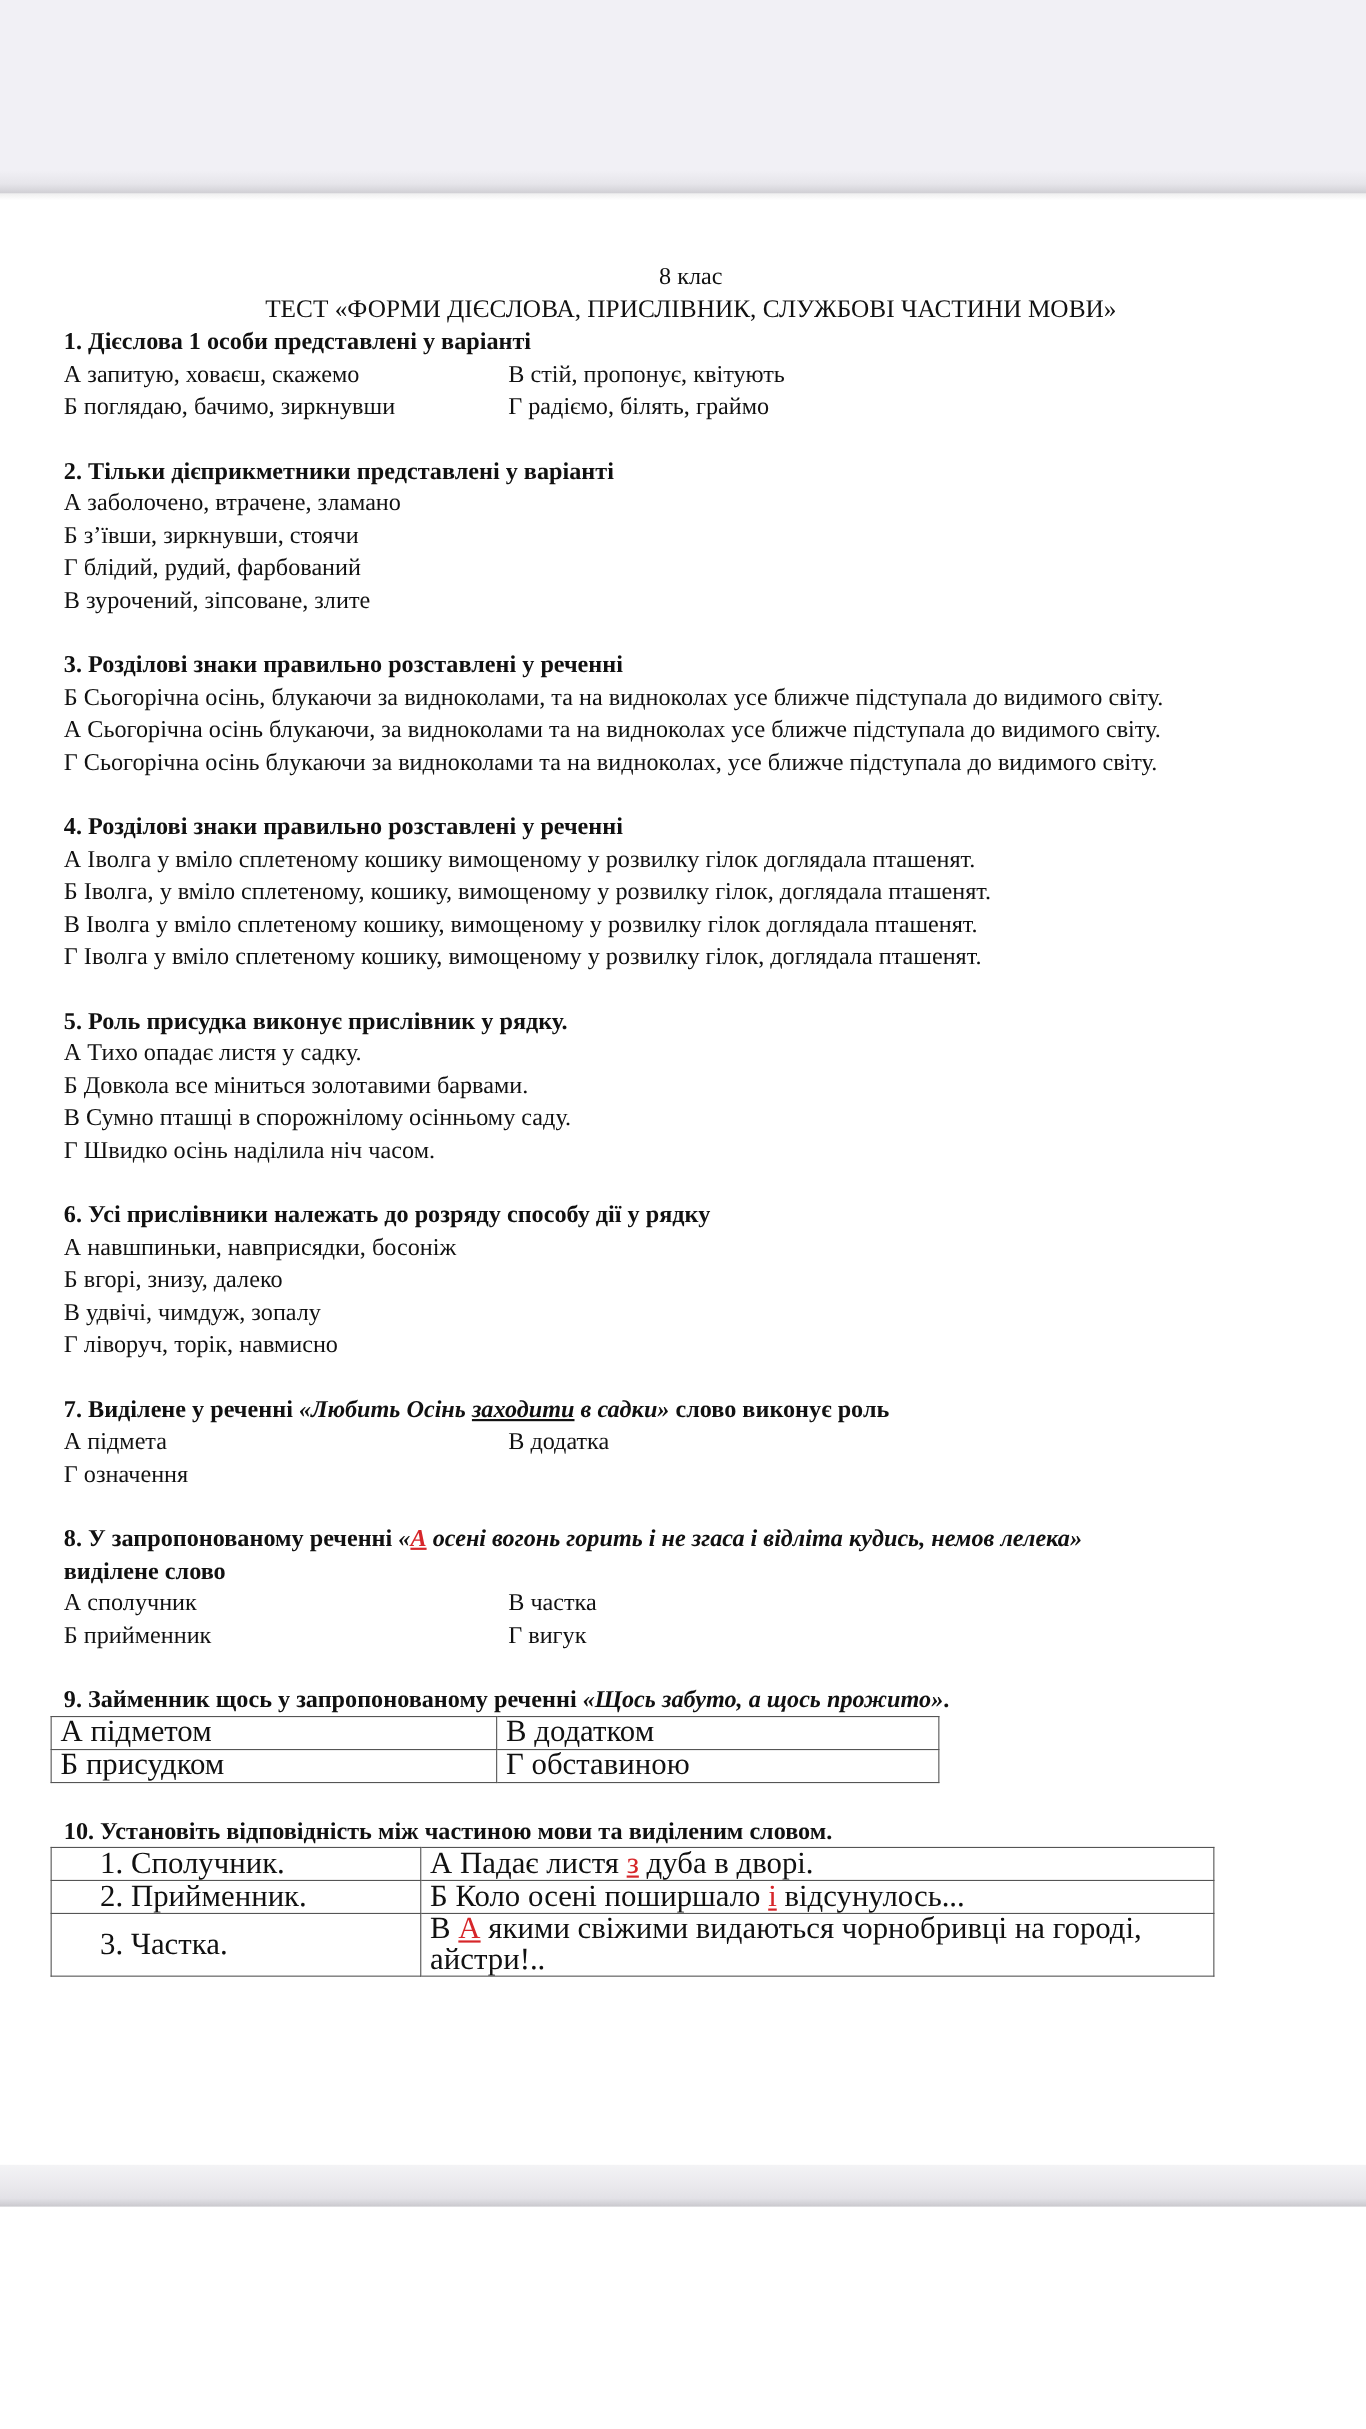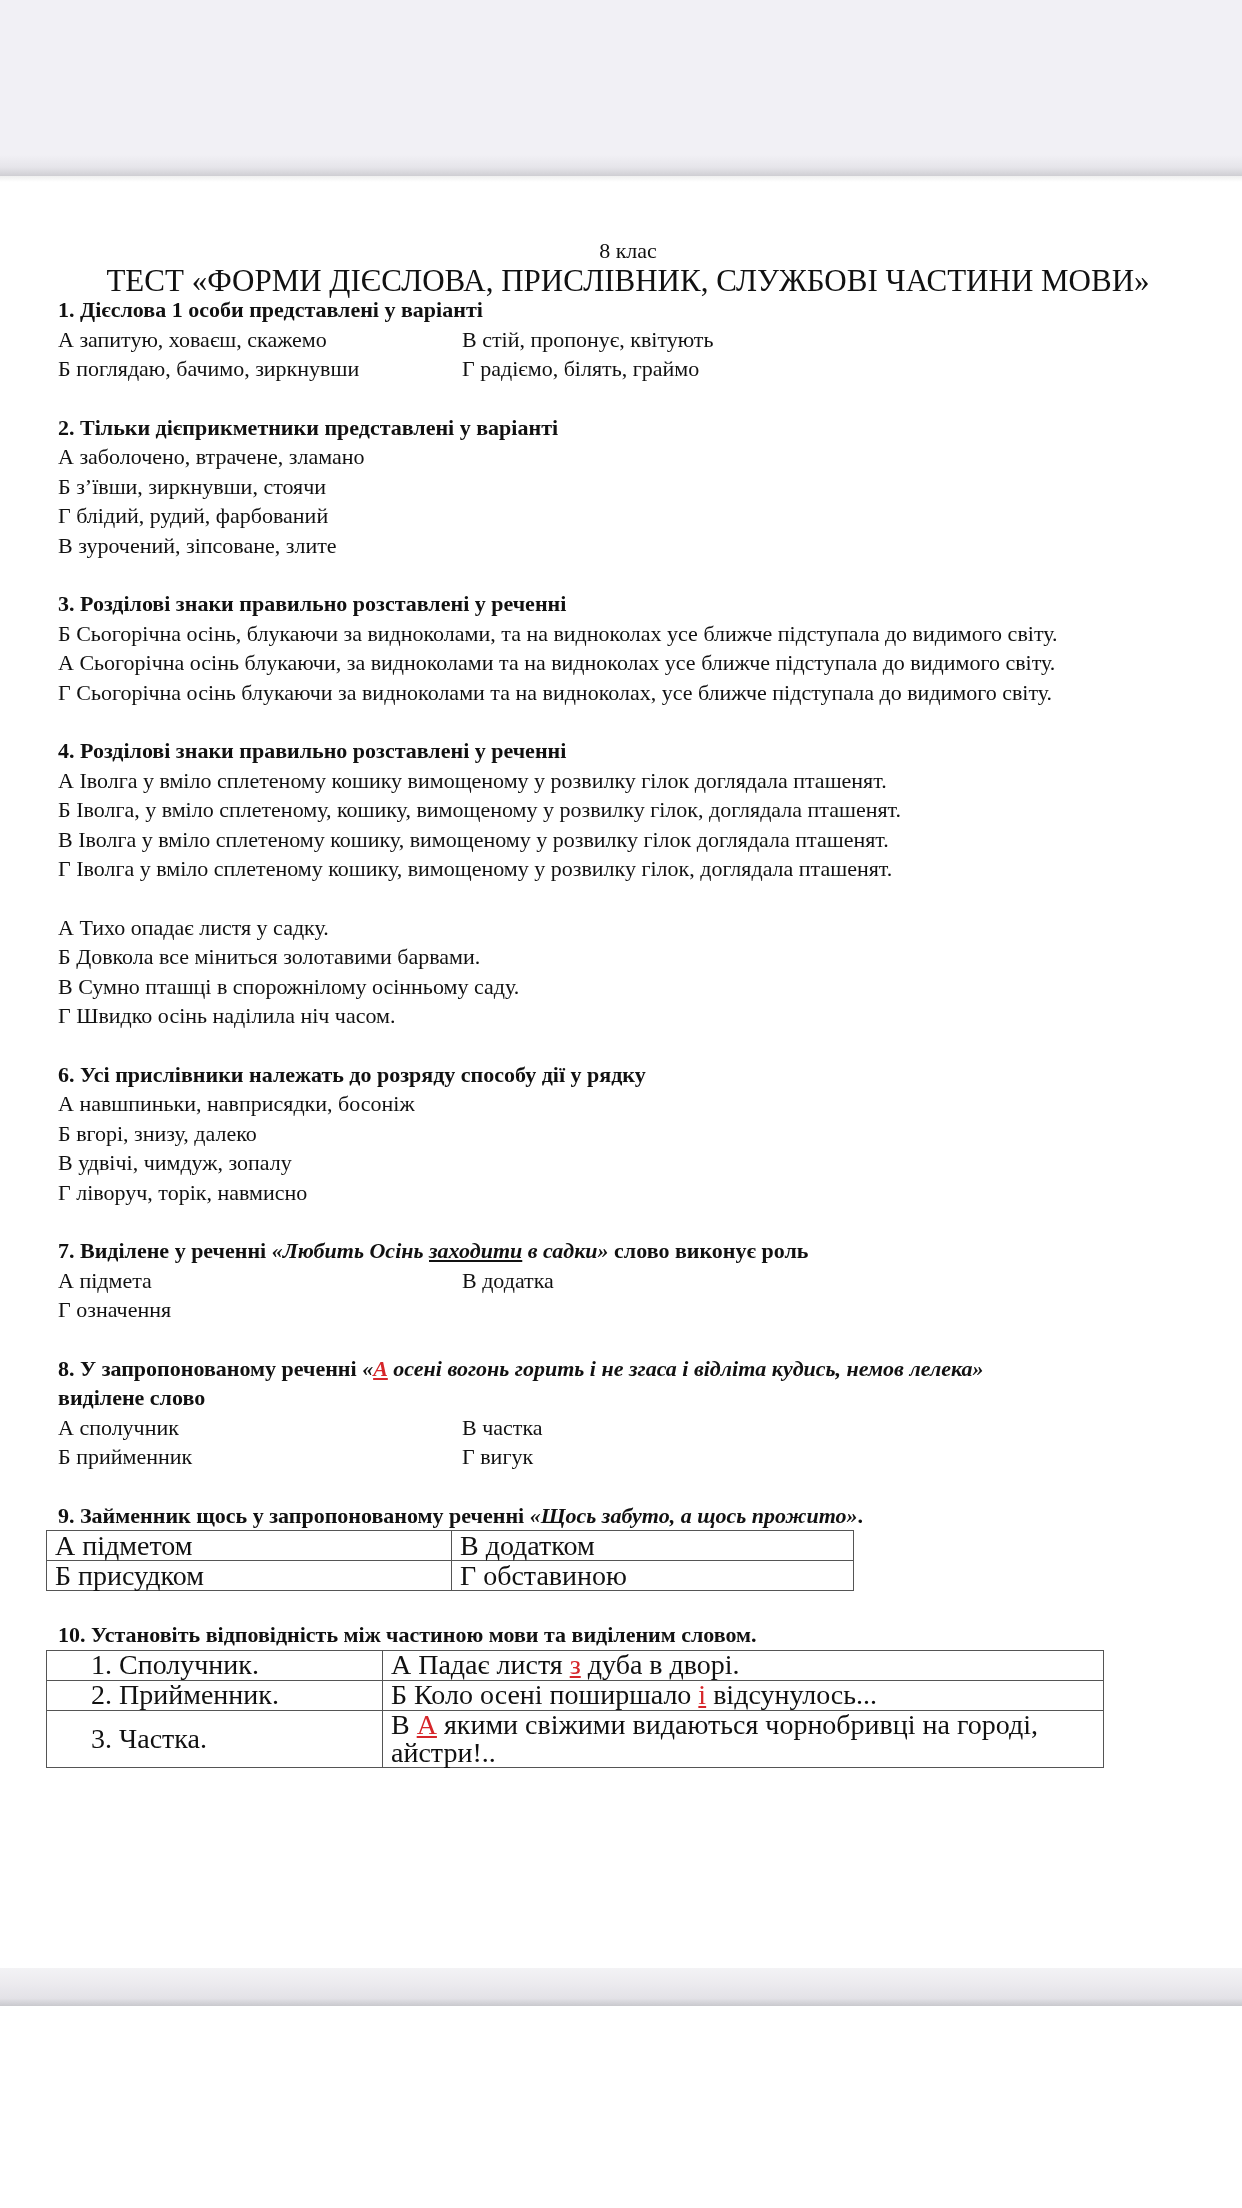--- a/index.html
+++ b/index.html
@@ -30,21 +30,21 @@
   .grid2 { display: grid; grid-template-columns: 404px auto; }
   .it { font-style: italic; }
   .ul { text-decoration: underline; }
   .red { color: #d6262a; }
   table.ans { border-collapse: collapse; }
   table.ans td { border: 1.5px solid #555; padding: 0 8px; height: 29px; line-height: 28px; font-size: 28px; }
   .t9 td:first-child { width: 388px; }
   .t9 td:last-child { width: 385px; }
   .t10 td:first-child { width: 283px; padding-left: 44px; }
   .t10 td:last-child { width: 704px; }
-  .title-line { font-size: 31px; }
+  .title-line { font-size: 23px; }
 </style>
 </head>
 <body>
 
 <div class="top-bar"></div>
 
 <div class="page">
   <div class="center bold">8 клас</div>
   <div class="center title-line">ТЕСТ «ФОРМИ ДІЄСЛОВА, ПРИСЛІВНИК, СЛУЖБОВІ ЧАСТИНИ МОВИ»</div>
 
@@ -75,20 +75,21 @@
 
   <div class="q">
     <div class="q-title">4. Розділові знаки правильно розставлені у реченні</div>
     <div>А Іволга у вміло сплетеному кошику вимощеному у розвилку гілок доглядала пташенят.</div>
     <div>Б Іволга, у вміло сплетеному, кошику, вимощеному у розвилку гілок, доглядала пташенят.</div>
     <div>В Іволга у вміло сплетеному кошику, вимощеному у розвилку гілок доглядала пташенят.</div>
     <div>Г Іволга у вміло сплетеному кошику, вимощеному у розвилку гілок, доглядала пташенят.</div>
   </div>
 
   <div class="q">
+    <div class="q-title">5. Роль присудка виконує прислівник у рядку.</div>
     <div>А Тихо опадає листя у садку.</div>
     <div>Б Довкола все міниться золотавими барвами.</div>
     <div>В Сумно пташці в спорожнілому осінньому саду.</div>
     <div>Г Швидко осінь наділила ніч часом.</div>
   </div>
 
   <div class="q">
     <div class="q-title">6. Усі прислівники належать до розряду способу дії у рядку</div>
     <div>А навшпиньки, навприсядки, босоніж</div>
     <div>Б вгорі, знизу, далеко</div>

